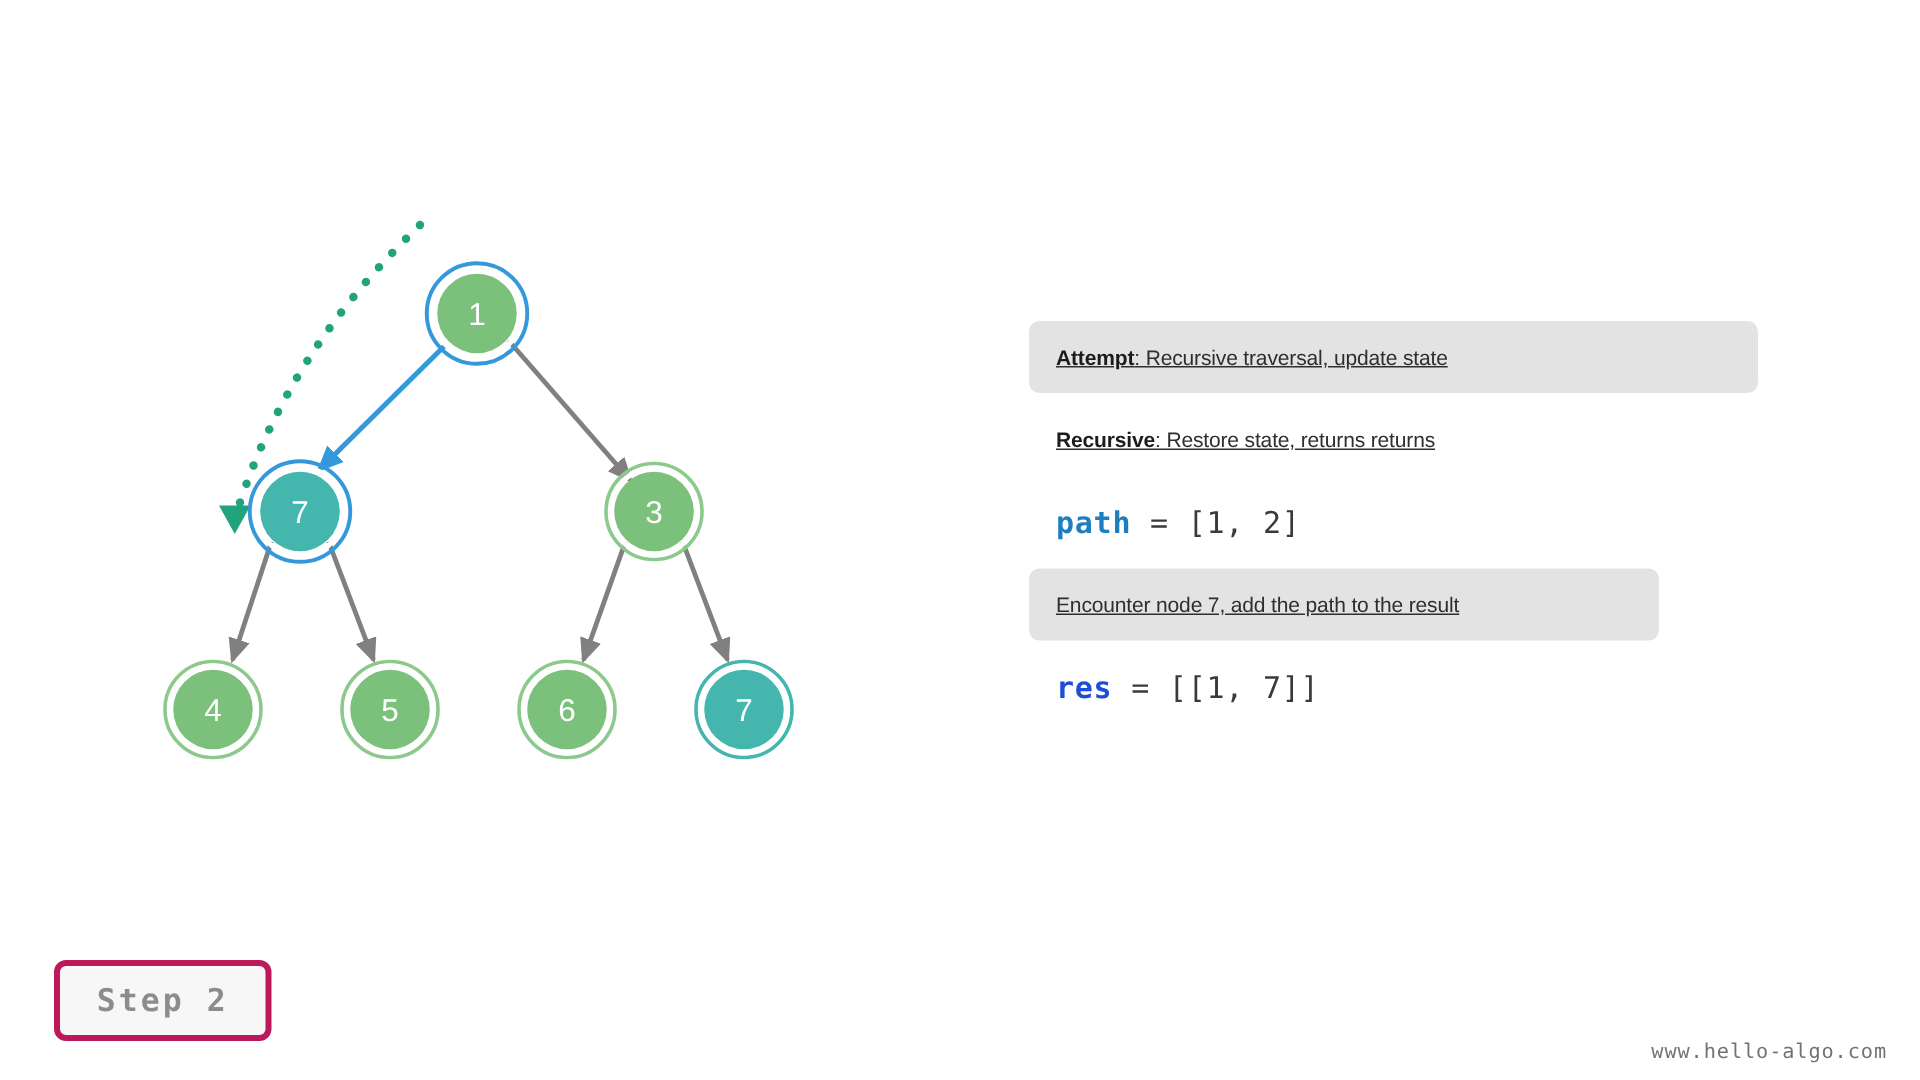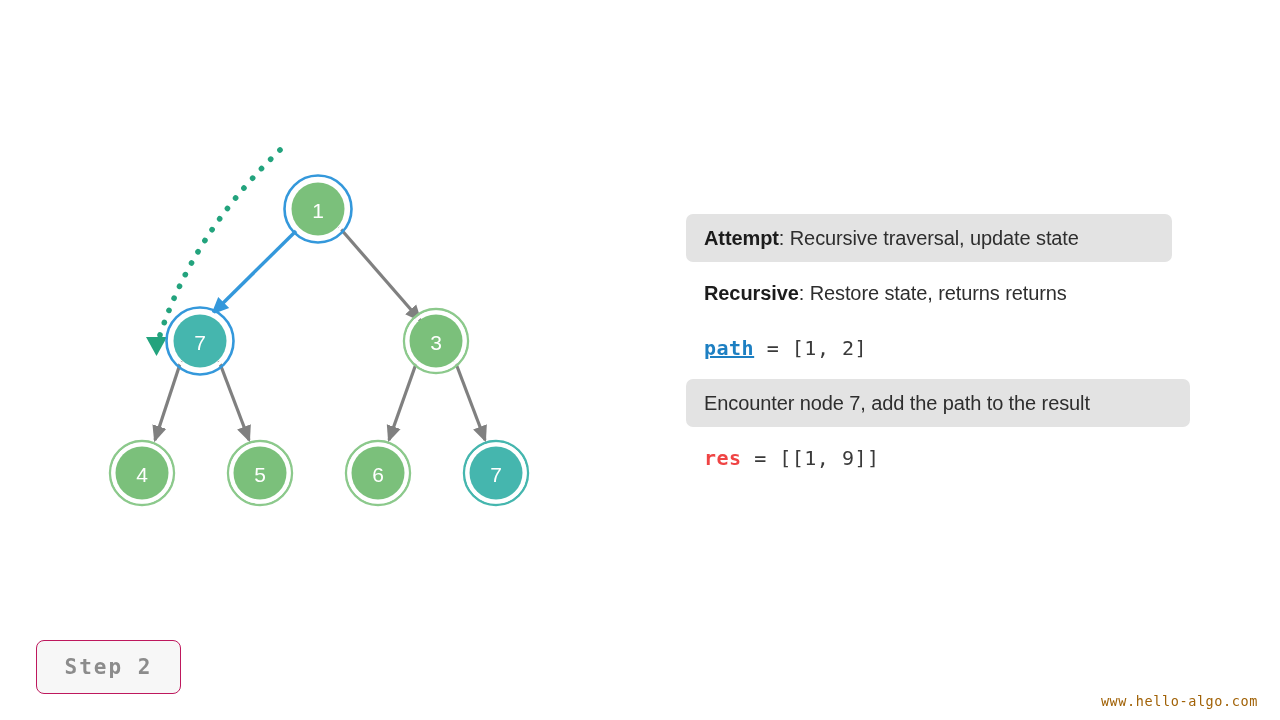--- a/index.html
+++ b/index.html
@@ -53,75 +53,75 @@
   .row.boxed {
     background: #e3e3e3;
     border-radius: 7px;
   }
   .row .inner {
     padding: 0 18px;
     white-space: nowrap;
   }
   .prose {
     font-family: "Liberation Sans", sans-serif;
-    font-size: 20px;
+    font-size: 14px;
     color: #2e2e2e;
     letter-spacing: -0.1px;
+    text-decoration: underline;
   }
   .prose b {
     font-weight: bold;
     color: #1c1c1c;
   }
   .code {
     font-family: "DejaVu Sans Mono", "Liberation Mono", monospace;
     font-size: 20px;
     color: #3a3a3a;
     letter-spacing: 0.5px;
   }
   .code .kw-blue {
     color: #1d7fc2;
     font-weight: bold;
-    text-decoration: underline;
   }
   .code .kw-teal {
-    color: #ef4444;
+    color: #1d4ed8;
     font-weight: bold;
   }
 
   
   #step-badge {
     position: absolute;
     left: 36px;
     top: 640px;
     width: 145px;
     height: 54px;
     box-sizing: border-box;
     background: #f7f7f7;
-    border: 1px solid #be185d;
+    border: 4px solid #be185d;
     border-radius: 8px;
     display: flex;
     align-items: center;
     justify-content: center;
   }
   #step-badge .step-text {
     font-family: "DejaVu Sans Mono", "Liberation Mono", monospace;
     font-size: 21px;
     font-weight: bold;
     color: #8c8c8c;
     letter-spacing: 2px;
   }
 
   
   #watermark {
     position: absolute;
     right: 22px;
     bottom: 11px;
     font-family: "DejaVu Sans Mono", "Liberation Mono", monospace;
     font-size: 13.5px;
-    color: #a16207;
+    color: #737373;
     letter-spacing: 0.6px;
   }
 </style>
 </head>
 <body>
 
 <div id="stage">
 
   <svg id="tree-svg" viewBox="0 0 620 600">
     <defs>
@@ -214,29 +214,29 @@
         <b>Recursive</b><span>: Restore state, returns returns</span>
       </div>
     </div>
 
     <div class="row">
       <div class="inner code">
         <span class="kw-blue">path</span><span> = [1, 2]</span>
       </div>
     </div>
 
-    <div class="row boxed" style="width:504px;">
+    <div class="row boxed" style="width:420px;">
       <div class="inner prose">
         <span>Encounter node 7, add the path to the result</span>
       </div>
     </div>
 
     <div class="row">
       <div class="inner code">
-        <span class="kw-teal">res</span><span> = [[1, 9]]</span>
+        <span class="kw-teal">res</span><span> = [[1, 7]]</span>
       </div>
     </div>
 
   </div>
 
   <div id="step-badge">
     <span class="step-text">Step 2</span>
   </div>
 
   <div id="watermark">

